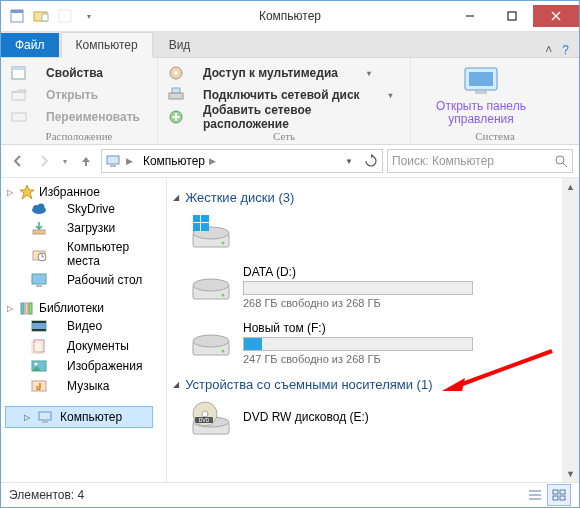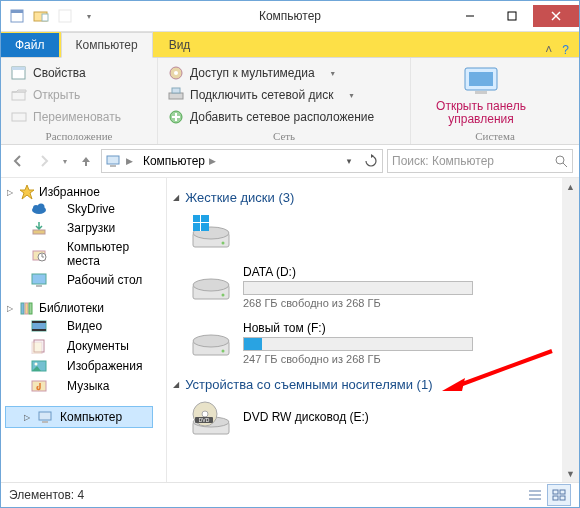--- a/index.html
+++ b/index.html
@@ -6,35 +6,35 @@
   .window{width:580px;height:508px;box-sizing:border-box;border:1px solid #6fa6d8;display:flex;flex-direction:column;position:relative;overflow:hidden;}
   
   .titlebar{height:30px;background:#fff;display:flex;align-items:center;position:relative;border-bottom:1px solid #e0e0e0;}
   .qat{display:flex;gap:4px;padding-left:6px;align-items:center;}
   .qat .qbtn{width:20px;height:20px;display:flex;align-items:center;justify-content:center;}
   .titlebar .title{position:absolute;left:0;right:0;text-align:center;font-size:12px;color:#333;pointer-events:none;}
   .winbtns{margin-left:auto;display:flex;height:22px;}
   .winbtn{width:42px;height:22px;display:flex;align-items:center;justify-content:center;background:#fff;color:#000;}
   .winbtn.close{background:#c75050;color:#fff;width:46px;}
   
-  .ribbon-tabs{height:26px;display:flex;align-items:flex-end;background:#fde047;border-bottom:1px solid #dadada;position:relative;box-sizing:border-box;}
+  .ribbon-tabs{height:26px;display:flex;align-items:flex-end;background:#e5e5e5;border-bottom:1px solid #dadada;position:relative;box-sizing:border-box;}
   .rtab{height:24px;padding:0 14px;display:flex;align-items:center;font-size:12px;color:#444;margin-right:2px;cursor:default;}
   .rtab.file{background:#1979ca;color:#fff;}
   .rtab.active{background:#f5f5f5;border:1px solid #dadada;border-bottom:1px solid #f5f5f5;margin-bottom:-1px;}
   .tabs-right{margin-left:auto;display:flex;gap:10px;padding-right:10px;align-items:center;color:#666;}
   
   .ribbon{height:86px;background:#f5f5f5;border-bottom:1px solid #dadada;display:flex;}
   .rgroup{padding:4px 10px 0 10px;display:flex;flex-direction:column;position:relative;border-right:1px solid #e5e5e5;}
   .rgroup .glabel{position:absolute;bottom:2px;left:0;right:0;text-align:center;font-size:11px;color:#888;font-family:Liberation Serif, serif;}
-  .ritem{display:flex;align-items:center;height:22px;gap:6px;color:#333;}
+  .ritem{display:flex;align-items:center;height:22px;gap:19px;color:#333;font-weight:bold;}
   .ritem.disabled{color:#a6a6a6;}
   .ric{width:16px;height:16px;display:inline-flex;align-items:center;justify-content:center;}
   .bigbtn{display:flex;flex-direction:column;align-items:center;justify-content:flex-start;padding-top:4px;width:120px;}
   .bigbtn .bigicon{width:40px;height:30px;margin-bottom:4px;}
-  .bigbtn .biglabel{text-align:center;font-size:12px;line-height:13px;color:#be185d;}
+  .bigbtn .biglabel{text-align:center;font-size:12px;line-height:13px;color:#8b5cf6;}
   
   .navbar{height:32px;border-bottom:1px solid #e8e8e8;display:flex;align-items:center;padding:0 6px;gap:4px;}
   .navbtn{width:22px;height:22px;display:flex;align-items:center;justify-content:center;color:#8c8c8c;}
   .address{flex:1;height:24px;border:1px solid #cfcfcf;display:flex;align-items:center;box-sizing:border-box;}
   .address .seg{display:flex;align-items:center;padding:0 6px 0 4px;gap:4px;height:100%;}
   .address .chev{color:#888;font-size:9px;}
   .address .iconbox{width:16px;height:16px;}
   .address .spacer{flex:1}
   .refbtn,.dd{width:22px;height:22px;display:flex;align-items:center;justify-content:center;color:#555;}
   .search{width:186px;height:24px;border:1px solid #cfcfcf;display:flex;align-items:center;box-sizing:border-box;padding:0 4px;color:#999;}

